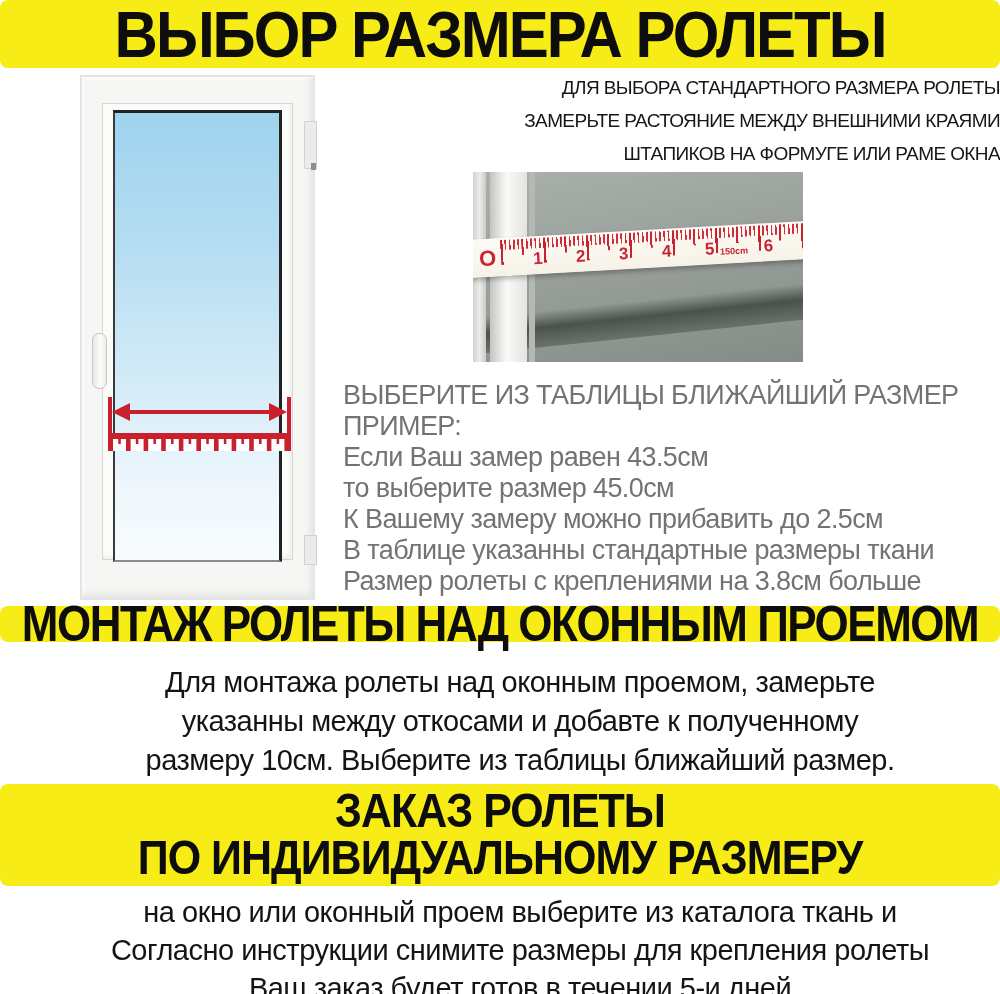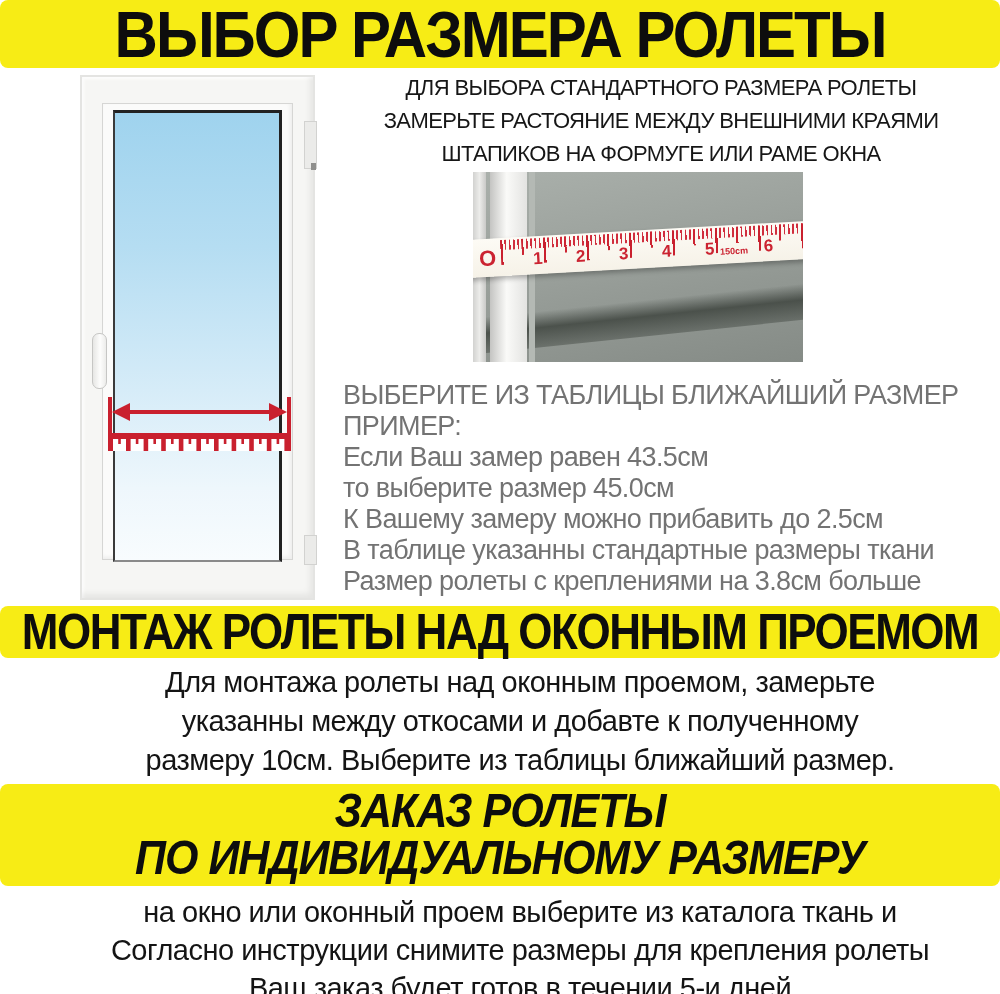--- a/index.html
+++ b/index.html
@@ -8,30 +8,30 @@
     font-family:"Liberation Sans", sans-serif;color:#1b1b1b;
   }
   
   .banner{
     position:absolute;left:0;width:1000px;background:#f7ec15;
     display:flex;align-items:center;justify-content:center;flex-direction:column;
     color:#0d0d0d;text-align:center;border-radius:8px;
   }
   .banner-1{top:0;height:68px;}
   .banner-1 .btxt{font-size:60px;font-weight:800;letter-spacing:-2px;transform:scaleY(1.08);}
-  .banner-2{top:606px;height:52px;}
+  .banner-2{top:606px;height:36px;}
   .banner-2 .btxt{font-size:44px;font-weight:800;letter-spacing:-1.5px;transform:scaleY(1.15);}
-  .banner-3{top:784px;height:102px;font-style:italic;}
+  .banner-3{top:784px;height:102px;}
   .banner-3 .btxt{font-size:43px;font-weight:800;letter-spacing:-1px;line-height:47px;transform:scaleY(1.1);}
   .btxt{display:inline-block;}
 
   
   .intro{
-    position:absolute;left:322px;top:71px;width:678px;text-align:center;
-    font-size:22px;line-height:33px;letter-spacing:-0.6px;color:#161616;
+    position:absolute;left:322px;top:71px;width:678px;text-align:right;
+    font-size:19px;line-height:33px;letter-spacing:-0.6px;color:#161616;
   }
 
   
   .example{
     position:absolute;left:343px;top:380px;width:650px;text-align:left;
     font-size:27px;line-height:31px;letter-spacing:-0.6px;color:#737373;
   }
 
   
   .para{position:absolute;left:0;width:1000px;text-align:center;letter-spacing:-0.5px;color:#141414;padding-left:20px;}

